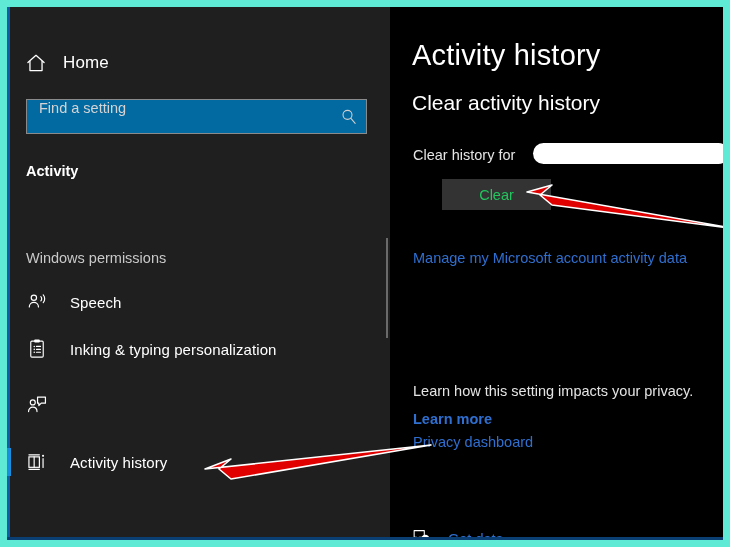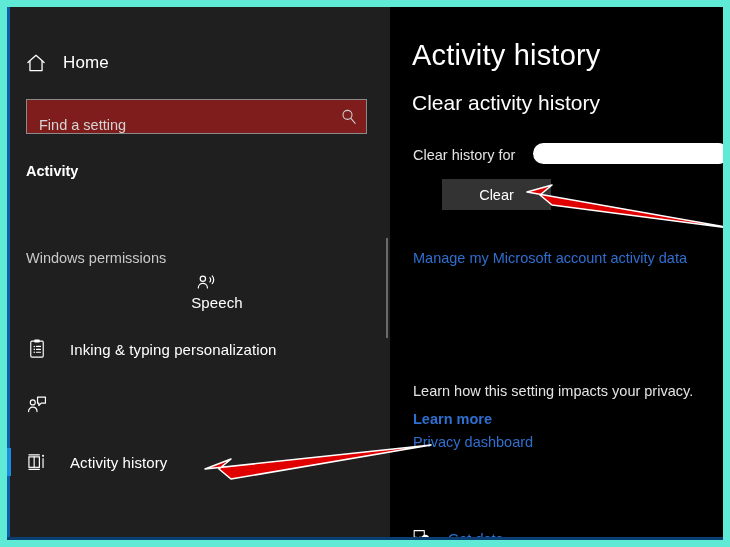--- a/index.html
+++ b/index.html
@@ -58,24 +58,24 @@
     letter-spacing: .1px;
   }
 
   .search-box {
     position: absolute;
     left: 19px;
     top: 92px;
     width: 341px;
     height: 35px;
     box-sizing: border-box;
-    background: #7f1d1d;
+    background: #0369a1;
     border: 1px solid #8a8a8a;
     display: flex;
-    align-items: flex-end;
+    align-items: flex-start;
   }
   .search-input {
     flex: 1;
     background: transparent;
     border: none;
     outline: none;
     color: #d8d8d8;
     font-family: "Liberation Sans", sans-serif;
     font-size: 14.5px;
     padding: 0 8px 0 12px;
@@ -181,21 +181,21 @@
     font-size: 14.5px;
   }
   .clear-button {
     position: absolute;
     left: 52px;
     top: 172px;
     width: 109px;
     height: 31px;
     background: #333333;
     border: none;
-    color: #ffffff;
+    color: #22c55e;
     font-family: "Liberation Sans", sans-serif;
     font-size: 14.5px;
     cursor: pointer;
     padding: 0;
   }
   .link {
     position: absolute;
     left: 23px;
     color: #2f6fd0;
     font-size: 14.5px;
@@ -294,21 +294,21 @@
           <circle cx="10.2" cy="9.4" r="5.4"></circle>
           <line x1="14.3" y1="13.6" x2="19.4" y2="19.6" stroke-linecap="round"></line>
         </svg>
       </span>
     </div>
 
     <div class="group-title" style="top:156px;">Activity</div>
 
     <div class="section-title" style="top:243px;">Windows permissions</div>
 
-    <div class="nav-item" style="top:265px;flex-direction:column;">
+    <div class="nav-item" style="top:275px;">
       <span class="nav-icon">
         <svg width="22" height="22" viewBox="0 0 24 24" fill="none" stroke="#ffffff" stroke-width="1.3" stroke-linecap="round">
           <circle cx="8.6" cy="7.4" r="2.9"></circle>
           <path d="M3.6 17.4 c0-3.1 2.3-5 5-5 s5 1.9 5 5"></path>
           <path d="M16.2 6.2 c1.2 1.2 1.2 3.4 0 4.6"></path>
           <path d="M18.8 4.2 c2.1 2.1 2.1 6.4 0 8.5"></path>
         </svg>
       </span>
       <span class="nav-label">Speech</span>
     </div>

